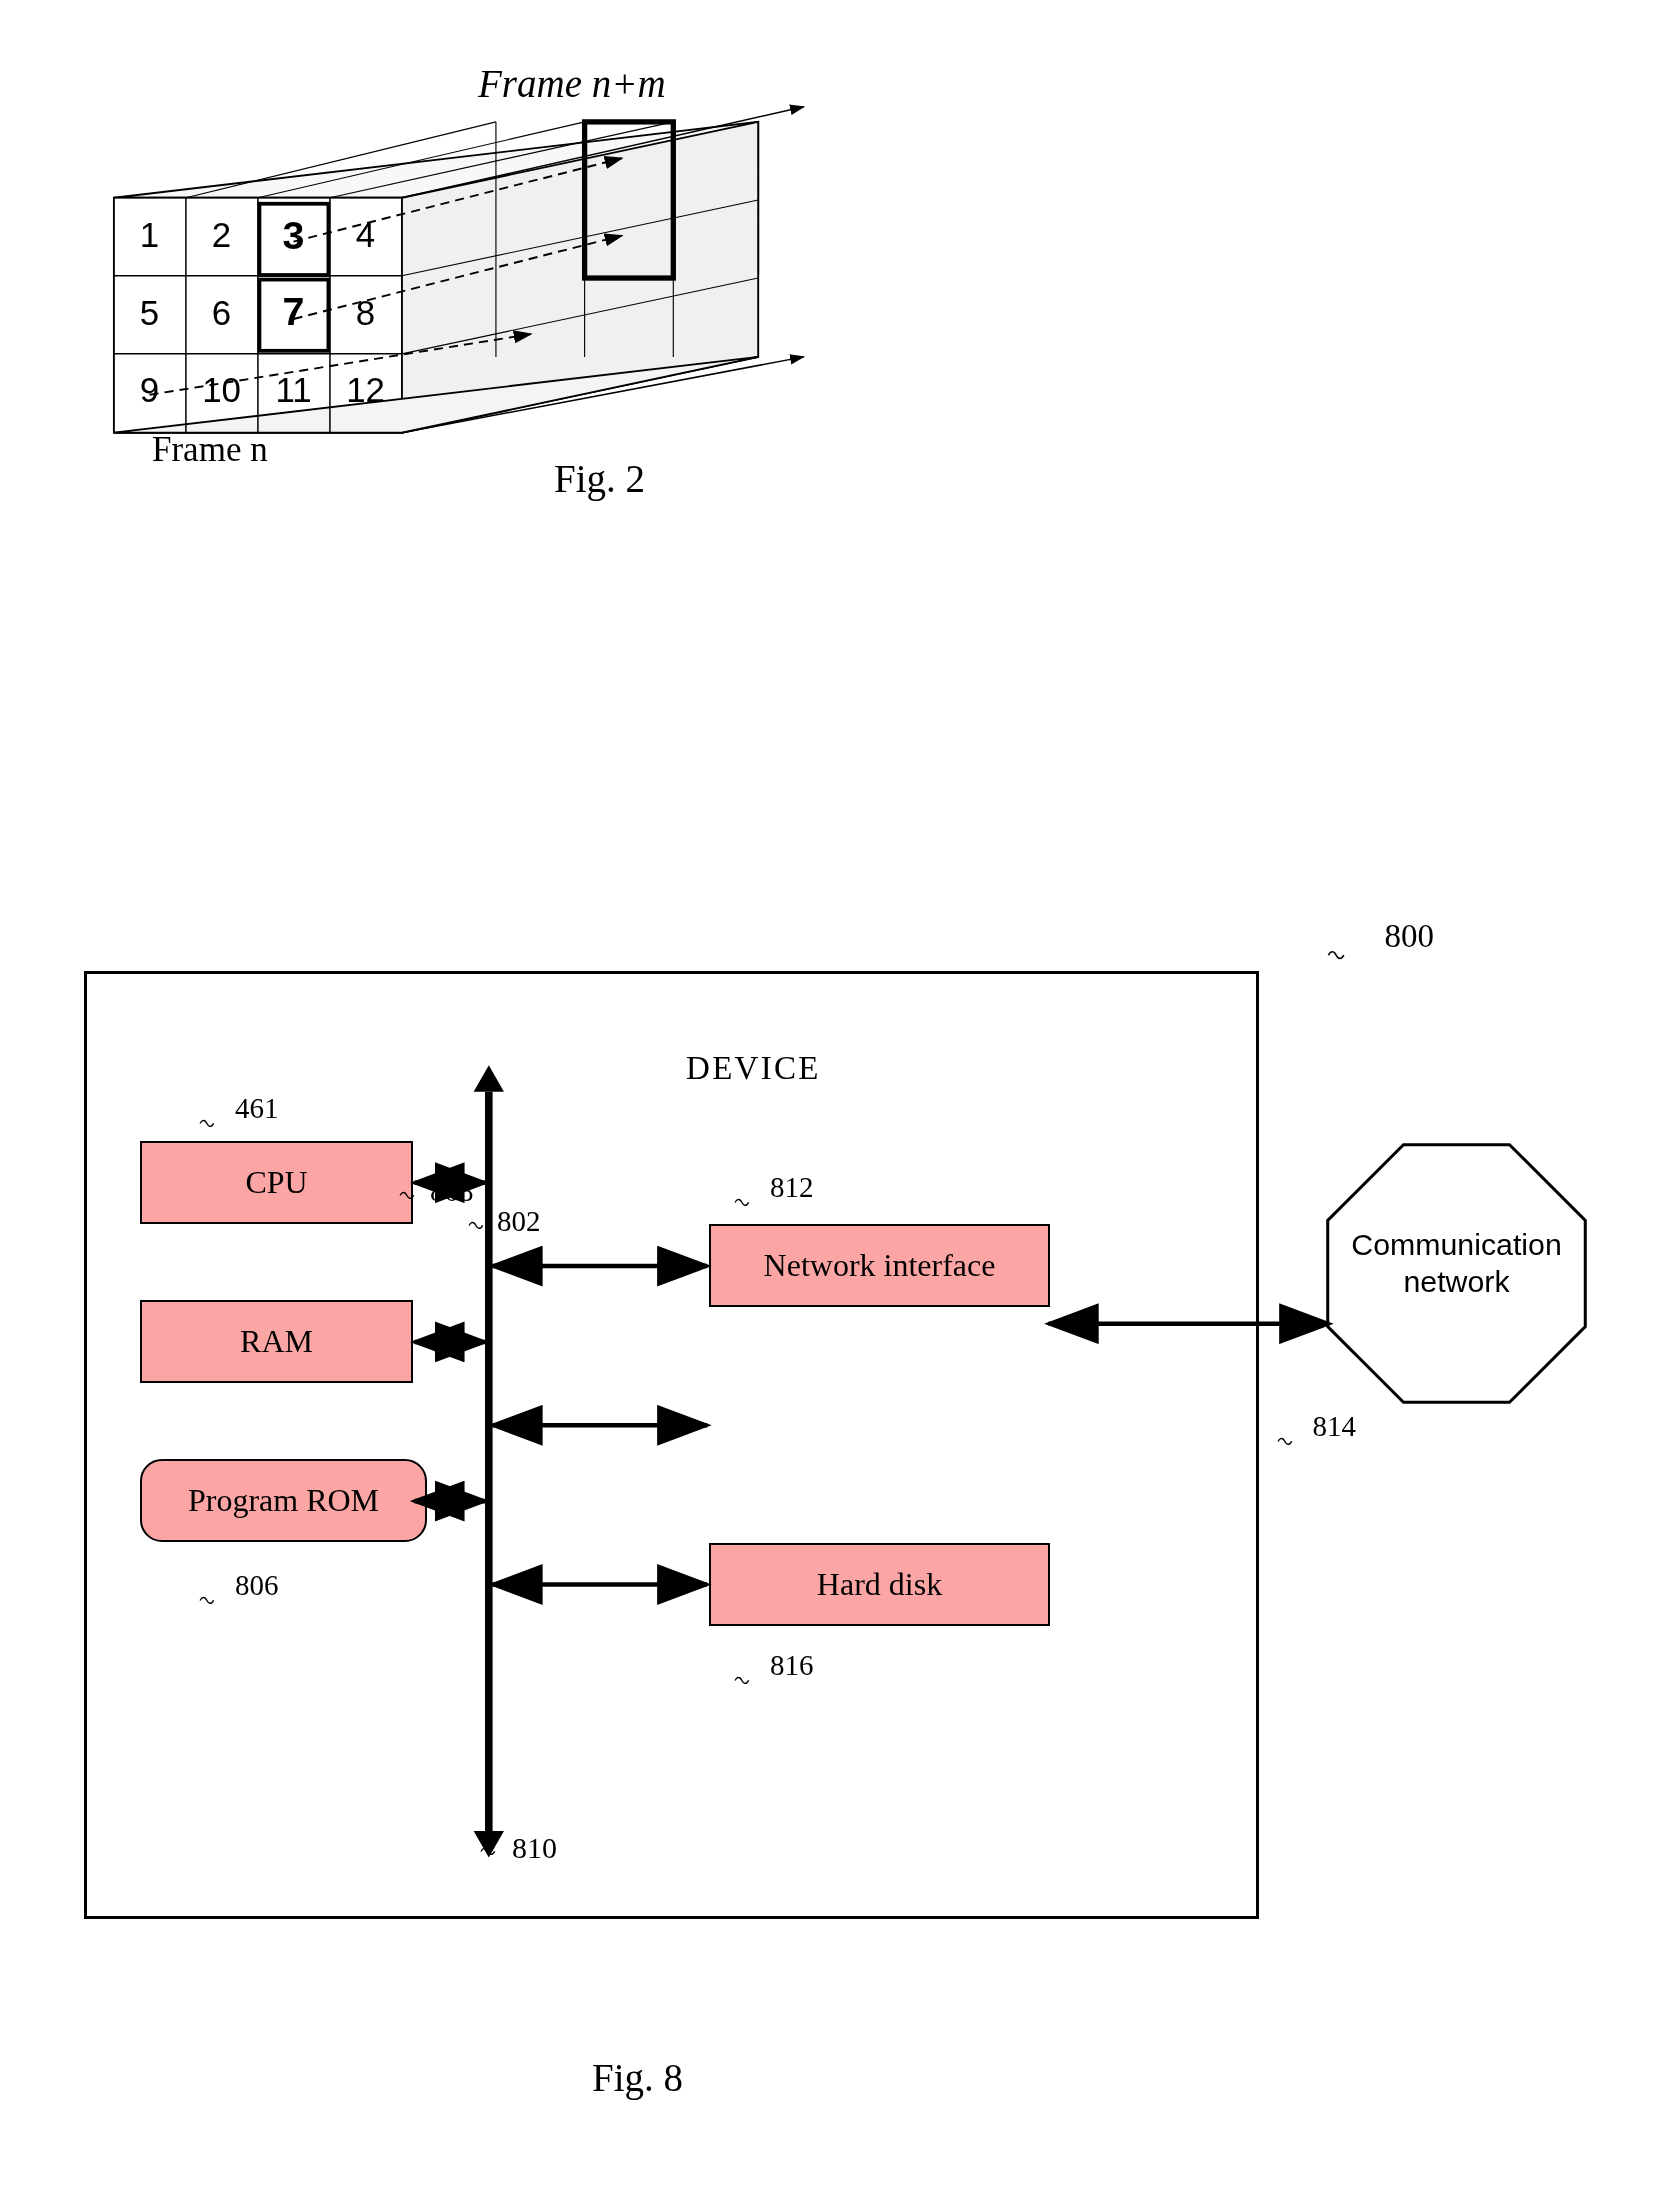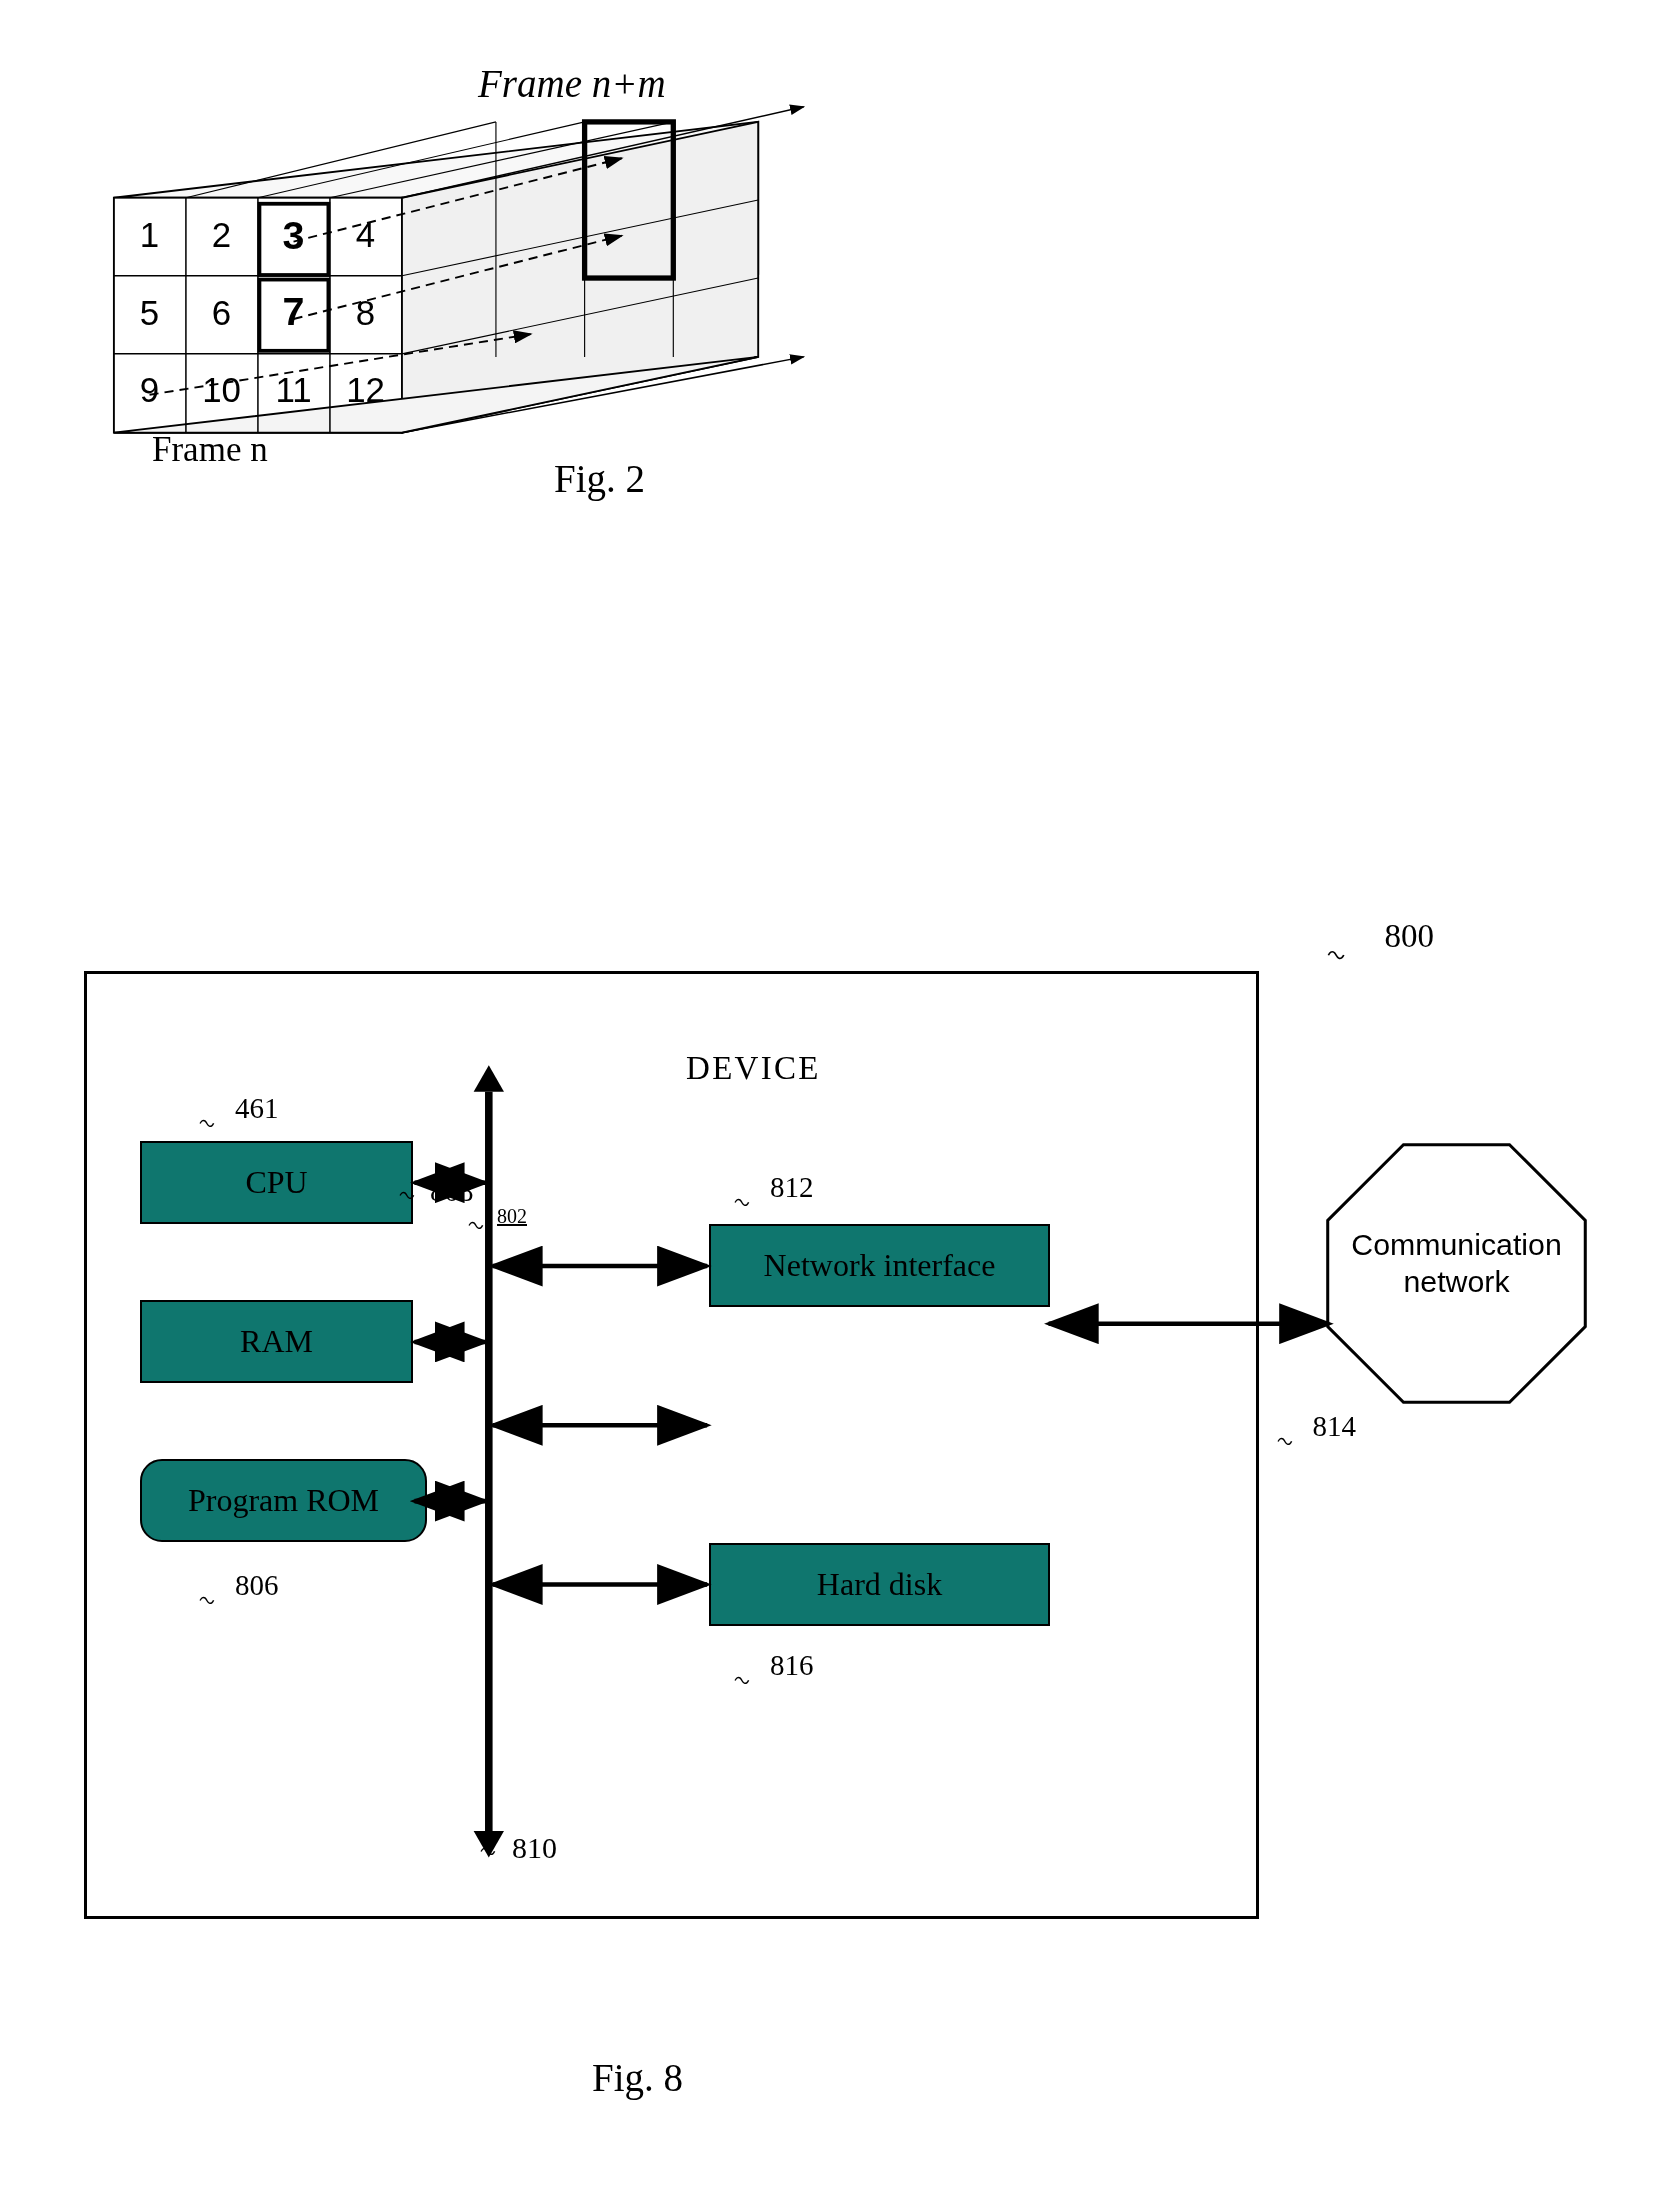--- a/index.html
+++ b/index.html
@@ -57,21 +57,21 @@
     }
 
     
     .comp-box {
       position: absolute;
       border: 2.3px solid #000;
       display: flex;
       align-items: center;
       justify-content: center;
       font-size: 32px;
-      background: #0f766e;
+      background: #fca5a5;
     }
 
     
     .cpu-box {
       top: 167px;
       left: 53px;
       width: 273px;
       height: 83px;
     }
     .cpu-ref {
@@ -192,22 +192,21 @@
       bottom: 23px;
       left: 531px;
       font-size: 39px;
     }
 
     
     .bus-ref-802 {
       position: absolute;
       top: 231px;
       left: 410px;
-      font-size: 20px;
-      text-decoration: underline;
+      font-size: 29px;
     }
     .bus-ref-808 {
       position: absolute;
       top: 201px;
       left: 343px;
       font-size: 29px;
     }
     .bus-ref-810 {
       position: absolute;
       top: 857px;

